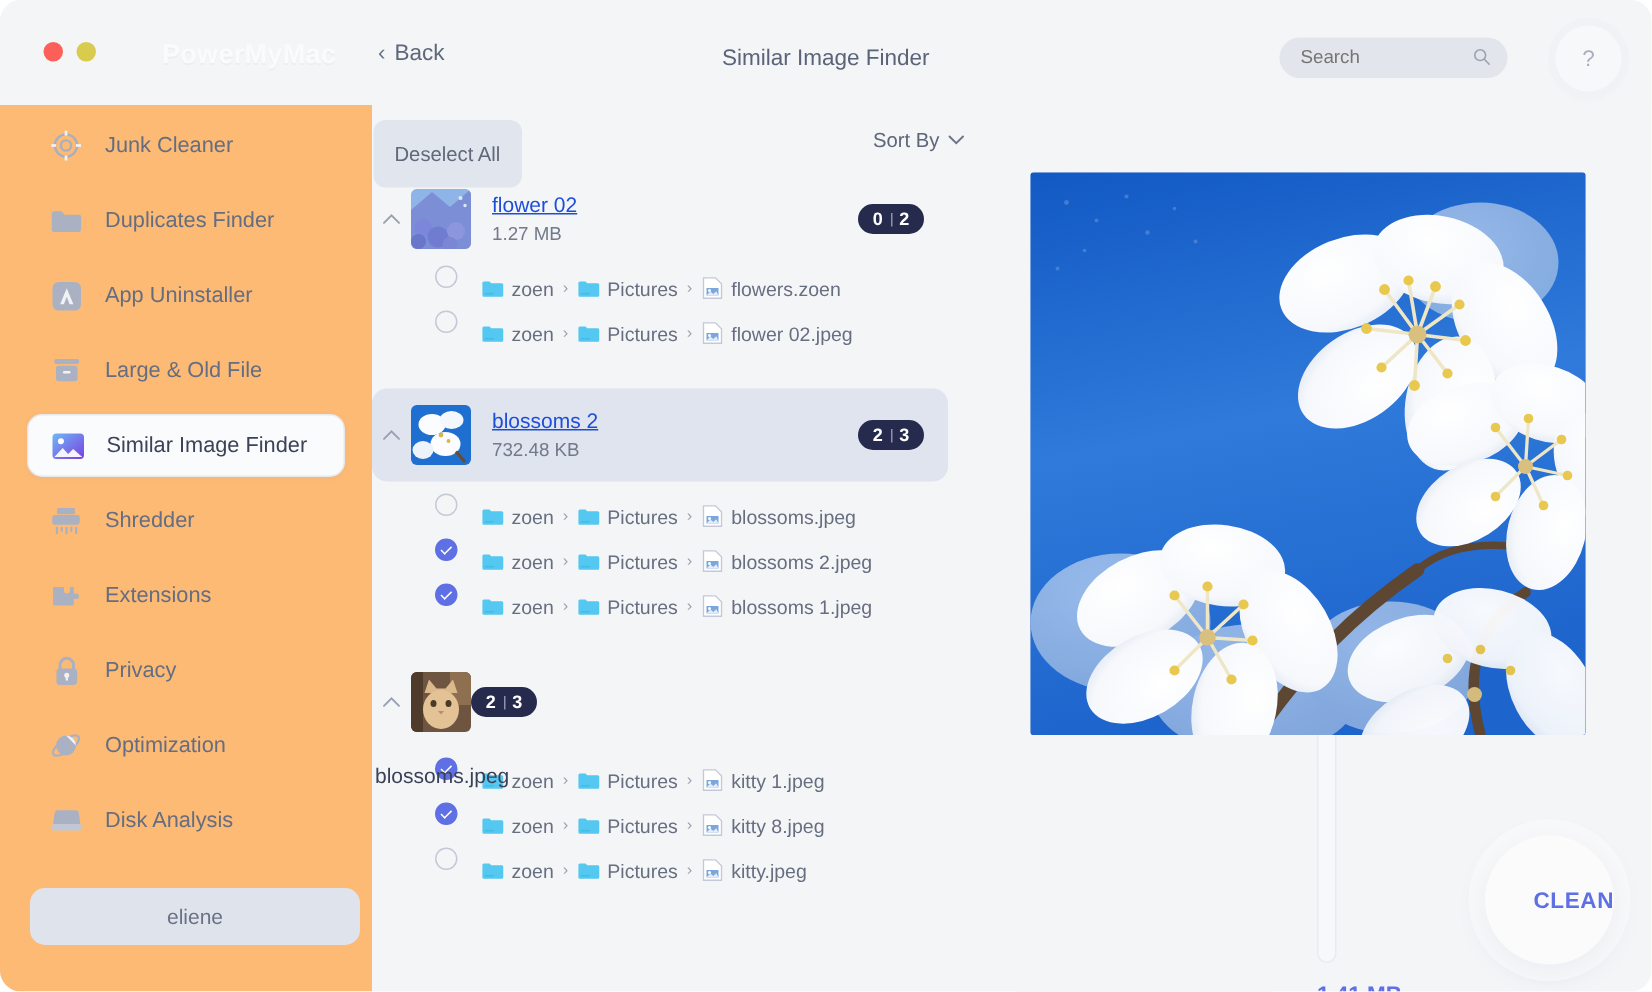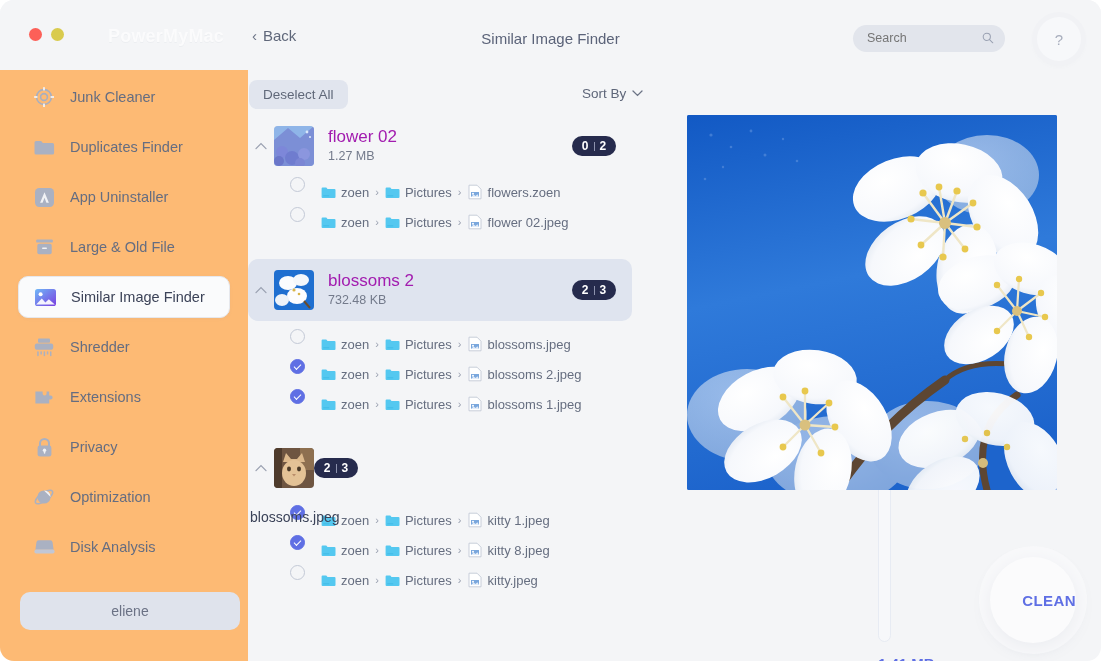--- a/index.html
+++ b/index.html
@@ -101,21 +101,21 @@
     background: #dfe3ec;
     display: flex; align-items: center; justify-content: center;
     font-size: 14px; color: #6b7285; cursor: pointer;
   }
 
   
   #main { position: absolute; left: 248px; top: 70px; width: 853px; height: 591px; }
 
   #deselect-btn {
     position: absolute; left: 1px; top: 10px;
-    height: 29px; padding: 0 14px; border-radius: 8px;
+    height: 45px; padding: 0 14px; border-radius: 8px;
     background: #e1e5ee; color: #606879;
     font-size: 13.5px; display: flex; align-items: center; cursor: pointer;
   }
   #sort-by {
     position: absolute; left: 334px; top: 16px;
     display: flex; align-items: center; gap: 6px;
     font-size: 13.5px; color: #5e6679; cursor: pointer;
   }
 
   
@@ -137,21 +137,21 @@
     display: flex; align-items: center; justify-content: center;
     color: #9aa1b1; font-size: 11px;
   }
   .thumb {
     width: 40px; height: 40px; border-radius: 4px;
     flex: 0 0 40px; overflow: hidden;
     background: #cfd6e4;
   }
   .thumb svg { display: block; }
   .g-meta { margin-left: 14px; flex: 1 1 auto; }
-  .g-title { font-size: 17px; color: #a21caf; line-height: 19px; }
+  .g-title { font-size: 14px; color: #1d4ed8; line-height: 19px; text-decoration: underline; }
   .g-size { font-size: 12.5px; color: #737a8b; line-height: 18px; margin-top: 1px; }
   .count-badge {
     margin-right: 16px;
     background: #262b4d; color: #ffffff;
     border-radius: 11px; height: 20px; min-width: 44px;
     display: flex; align-items: center; justify-content: center;
     font-size: 12px; font-weight: bold; gap: 0;
   }
   .count-badge .sep {
     display: inline-block; width: 1px; height: 9px;

